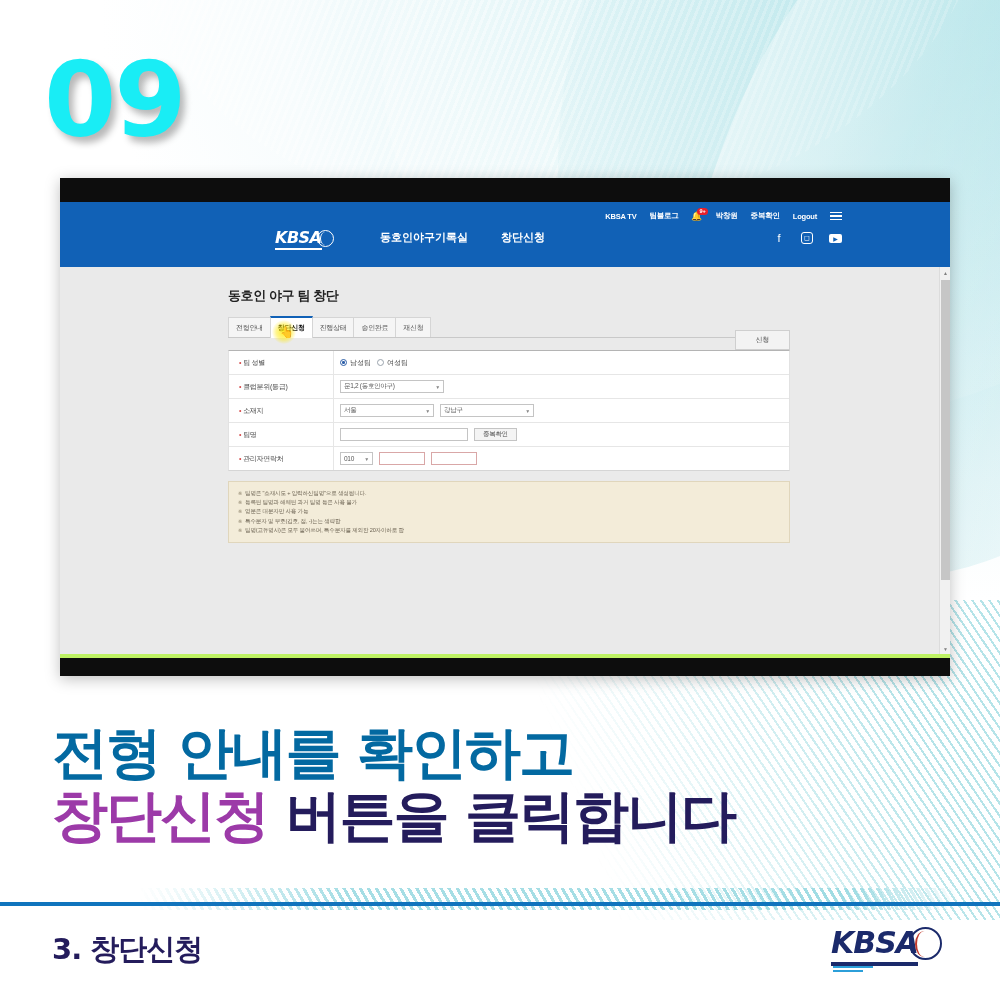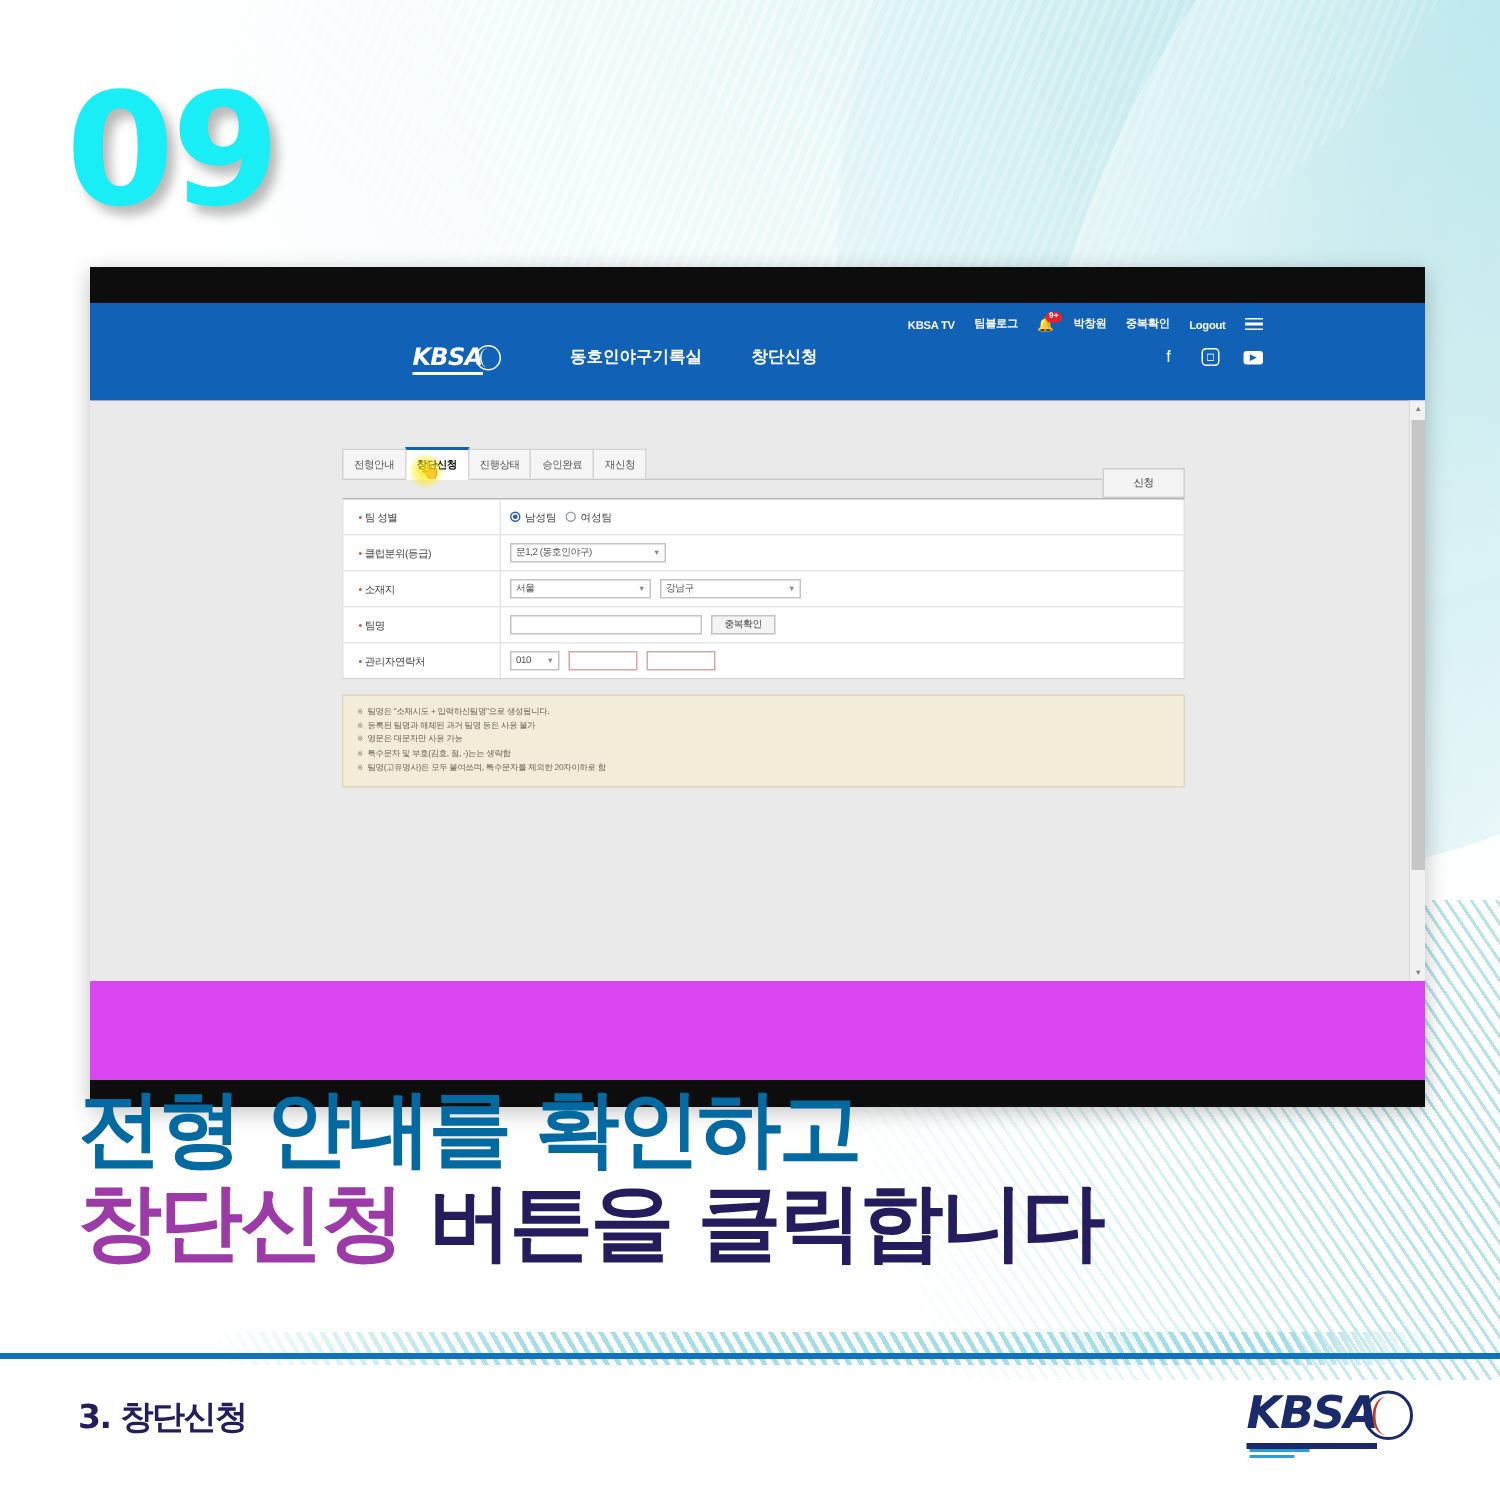--- a/index.html
+++ b/index.html
@@ -74,23 +74,23 @@
     position: absolute; left: 44px; top: 48px; z-index: 5;
     font-family: "DejaVu Sans", sans-serif;
     font-size: 104px; font-weight: bold; letter-spacing: -2px;
     color: #19EDF5;
     text-shadow: 5px 6px 7px rgba(0,0,0,.28);
     line-height: 1;
   }
 
   
   #browser-shot {
-    position: absolute; left: 60px; top: 178px; width: 890px; height: 560px;
+    position: absolute; left: 60px; top: 178px; width: 890px; height: 498px;
     z-index: 4;
-    background: #d946ef;
+    background: #bef264;
     box-shadow: 0 3px 14px rgba(0,0,0,.25);
   }
   .shot-topbar { height: 24px; background: #0d0d0d; }
   .shot-bottombar { position:absolute; left:0; bottom:0; width:100%; height: 18px; background:#0d0d0d; }
 
   
   .site-header {
     position: relative;
     height: 65px;
     background: #1161b6;
@@ -276,21 +276,21 @@
   .cap-hl { color: #9c3aa8; }
 
   
   #footer-rule {
     position: absolute; left: 0; top: 902px; width: 1000px; height: 4px;
     background: #1074bd; z-index: 6;
   }
   #footer-title {
     position: absolute; left: 52px; top: 930px; z-index: 6;
     font-family: "DejaVu Sans", sans-serif;
-    font-size: 22px; font-weight: bold; color: #241c5c; letter-spacing: -1px;
+    font-size: 29px; font-weight: bold; color: #241c5c; letter-spacing: -1px;
   }
   #footer-logo {
     position: absolute; right: 58px; top: 925px; z-index: 6;
     display: flex; align-items: center;
   }
   .fl-word {
     font-family: "DejaVu Sans", sans-serif; font-weight: bold; font-style: italic;
     font-size: 30px; color: #1b2a6b; letter-spacing: -1px;
     border-bottom: 4px solid #1b2a6b; padding-bottom: 2px;
   }
@@ -362,20 +362,21 @@
     <div class="social-icons">
       <span class="soc">f</span>
       <span class="soc soc-ig">◻</span>
       <span class="soc soc-yt">▶</span>
     </div>
   </div>
 
   <div class="page-body">
     <div class="content-card">
 
+      <div class="page-title">동호인 야구 팀 창단</div>
 
       <div class="tabs-row">
         <div class="tab">전형안내</div>
         <div class="tab sel">창단신청</div>
         <div class="tab">진행상태</div>
         <div class="tab">승인완료</div>
         <div class="tab">재신청</div>
         <div class="cursor-glow"></div>
         <div class="cursor-hand">👆</div>
         <div class="apply-btn">신청</div>

